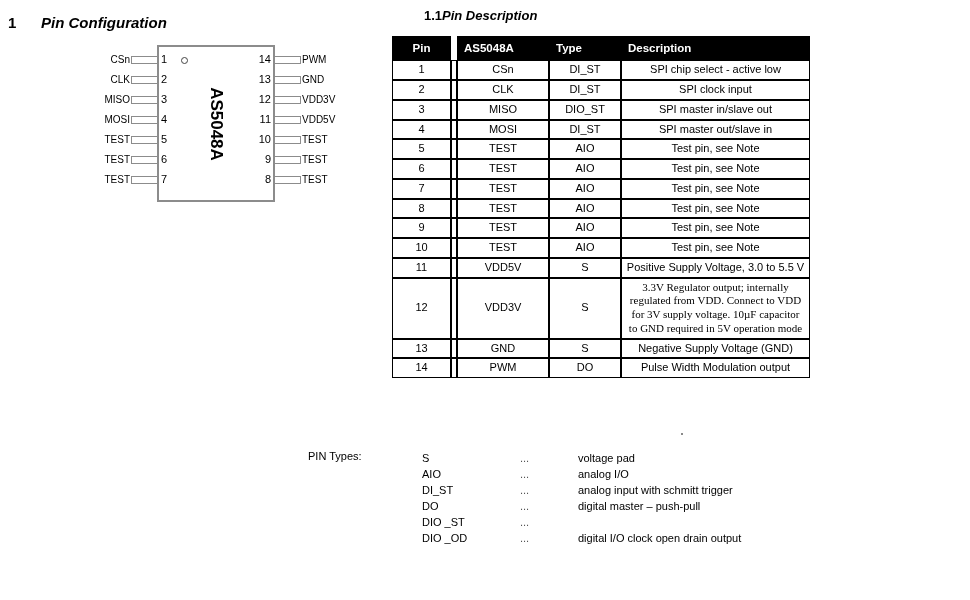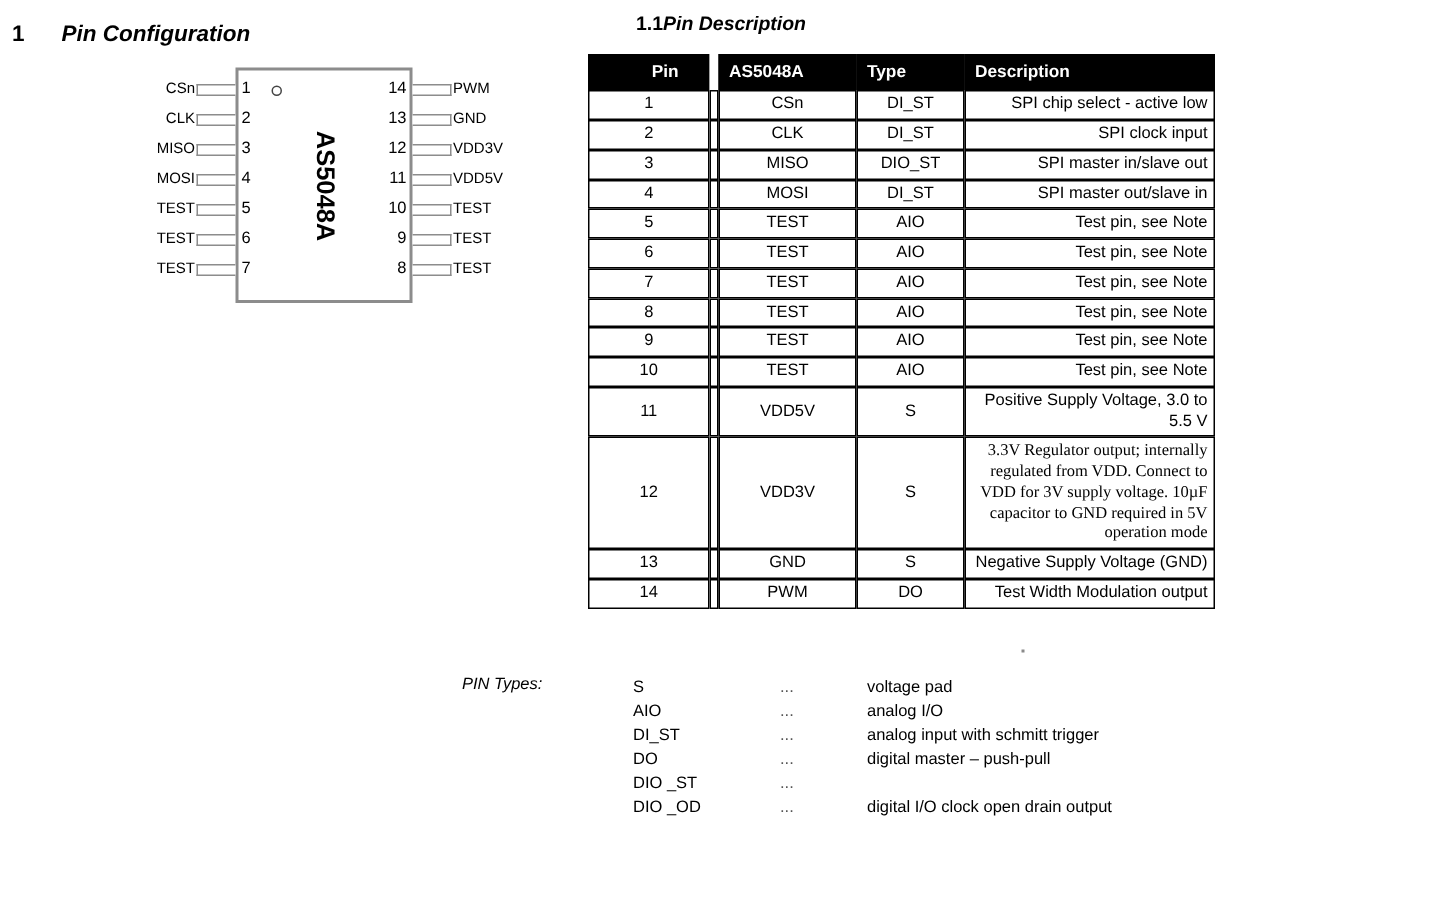--- a/index.html
+++ b/index.html
@@ -143,56 +143,55 @@
   #pin-table thead th {
     background: #000000;
     color: #ffffff;
     font-weight: bold;
     font-size: 11.5px;
     text-align: left;
     border: 1.5px solid #000;
     padding: 4px 6px;
     height: 14px;
   }
-  #pin-table thead th.col-pin { text-align: center; width: 45px; padding-left: 28px; }
+  #pin-table thead th.col-pin { text-align: center; width: 45px; }
   th.gap-cell {
     width: 6px;
     background: #ffffff !important;
     border-top: none !important;
     border-bottom: none !important;
     border-left: none !important;
     border-right: none !important;
     padding: 0 !important;
   }
   td.gap-cell {
     width: 6px;
     background: #ffffff;
     border: none;
     padding: 0;
   }
   .col-pin   { width: 45px; text-align: center; }
   .col-name  { width: 78px; text-align: center; }
   .col-type  { width: 58px; text-align: center; }
-  .col-desc  { text-align: right; padding-left: 5px; }
+  .col-desc  { text-align: center; padding-left: 5px; }
 
   td.desc-multiline { line-height: 1.35; padding-top: 3px; padding-bottom: 3px; font-family: Liberation Serif, serif; }
 
   
   #pin-types {
     position: absolute;
     left: 308px;
     top: 450px;
     font-size: 11px;
   }
   #pin-types .legend-title {
     position: absolute;
     left: 0;
     top: 0;
     white-space: nowrap;
-    font-style: italic;
   }
   #pin-types .legend-rows {
     position: absolute;
     left: 114px;
     top: 0;
   }
   .legend-row {
     display: flex;
     height: 16px;
     align-items: center;
@@ -403,21 +402,21 @@
       <td class="gap-cell"></td>
       <td class="col-name">GND</td>
       <td class="col-type">S</td>
       <td class="col-desc">Negative Supply Voltage (GND)</td>
     </tr>
     <tr>
       <td class="col-pin">14</td>
       <td class="gap-cell"></td>
       <td class="col-name">PWM</td>
       <td class="col-type">DO</td>
-      <td class="col-desc">Test Width Modulation output</td>
+      <td class="col-desc">Pulse Width Modulation output</td>
     </tr>
   </tbody>
 </table>
 
 <div class="stray-dot"></div>
 
 <div id="pin-types">
   <div class="legend-title">PIN Types:</div>
   <div class="legend-rows">
     <div class="legend-row">

